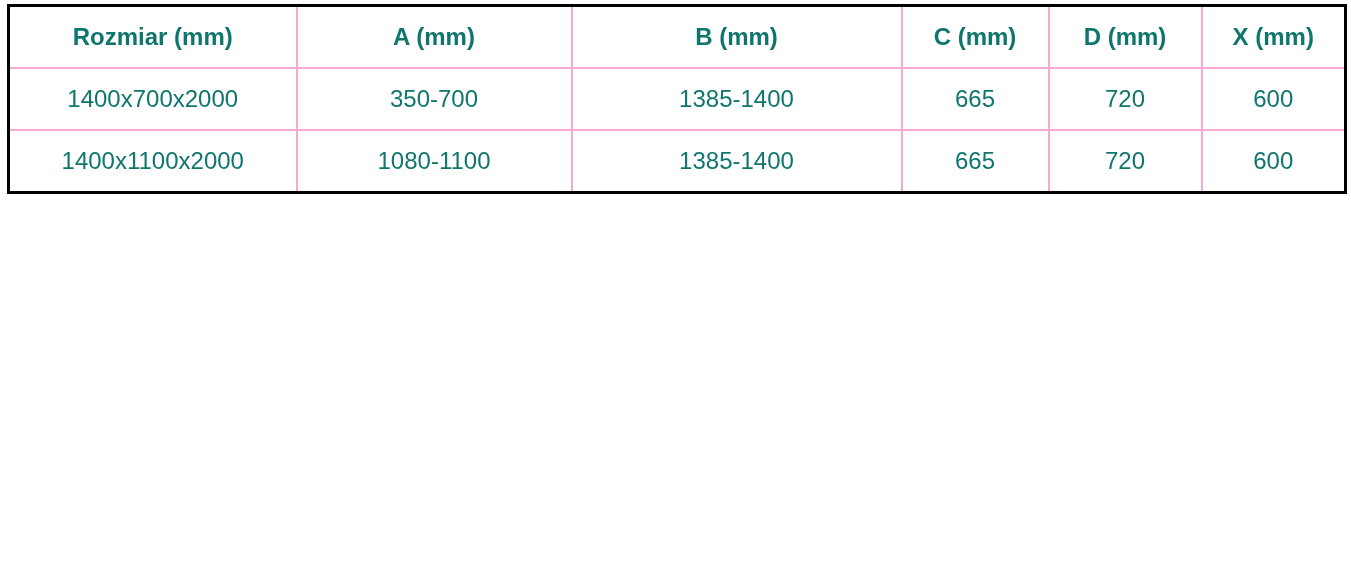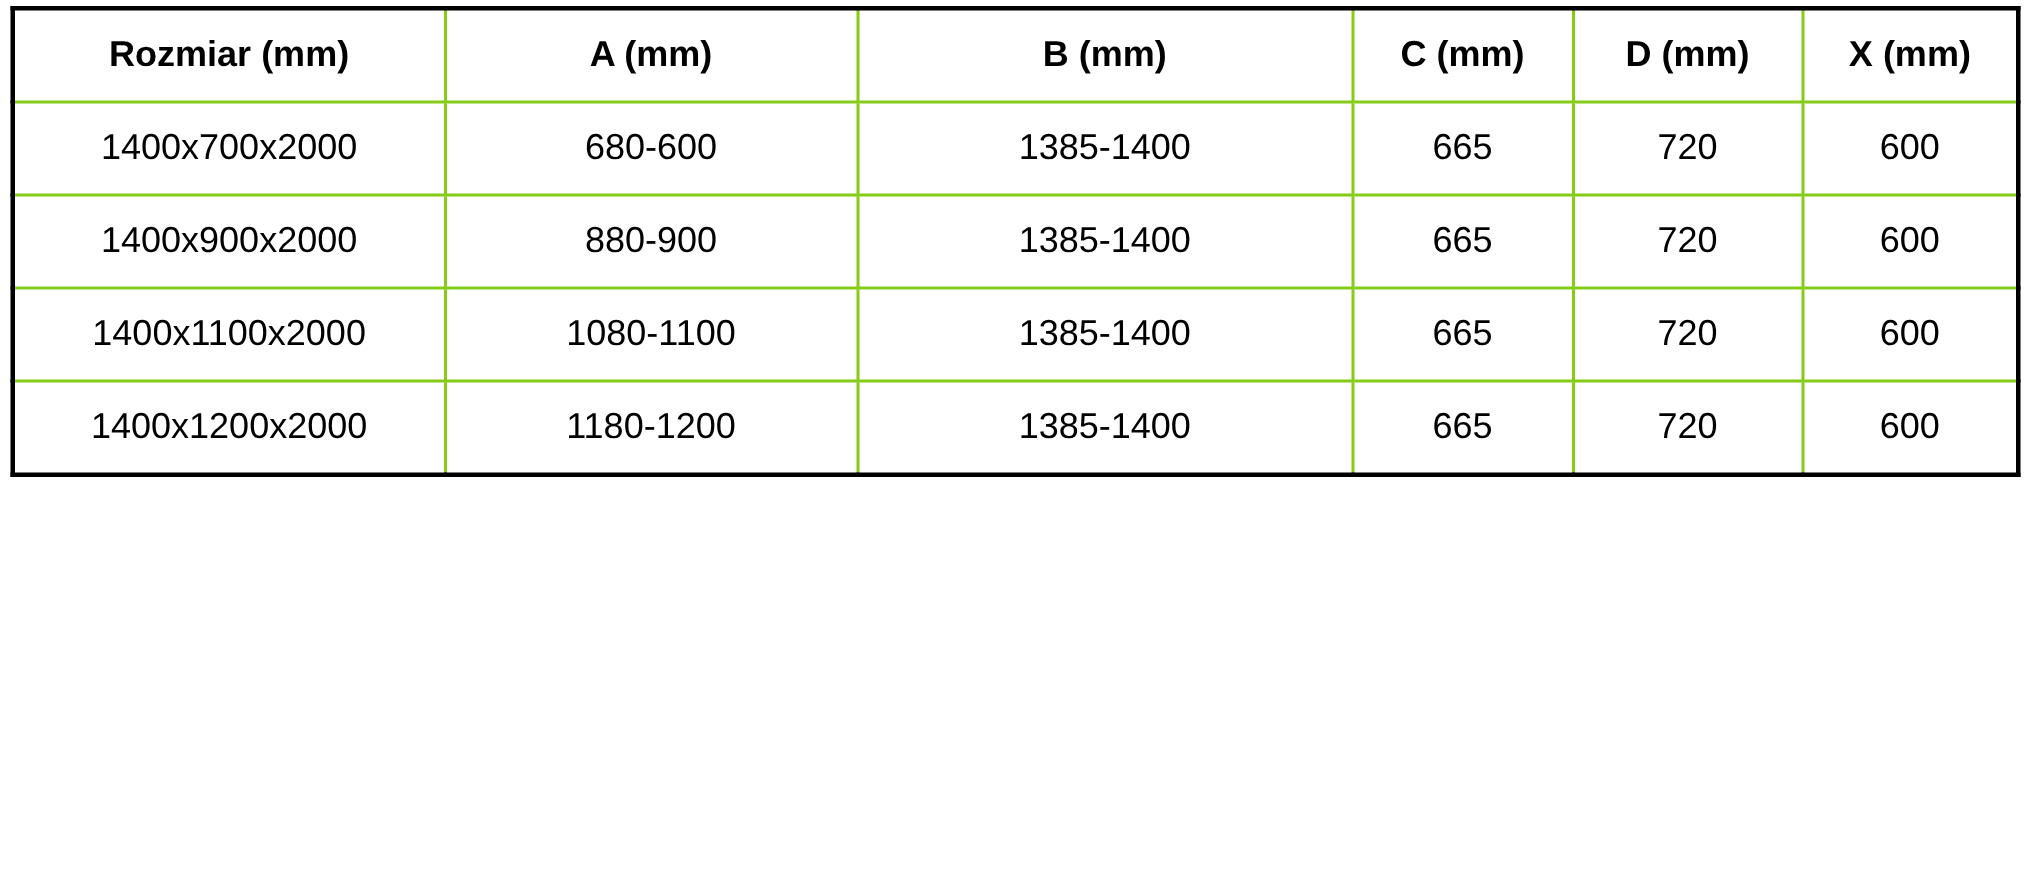--- a/index.html
+++ b/index.html
@@ -20,24 +20,24 @@
     left: 7px;
     top: 4px;
     width: 1337px;
     border-collapse: collapse;
     table-layout: fixed;
     background: #ffffff;
     border: 3px solid #000000;
   }
   table.spec-table th,
   table.spec-table td {
-    border: 2px solid #84cc16;
+    border: 2px solid #f9a8d4;
     text-align: center;
     vertical-align: middle;
-    color: #000000;
+    color: #0f766e;
     padding: 0 4px;
     overflow: hidden;
     white-space: nowrap;
   }
   table.spec-table th {
     height: 60px;
     font-size: 24px;
     font-weight: bold;
   }
   table.spec-table td {
@@ -72,45 +72,29 @@
         <th>A (mm)</th>
         <th>B (mm)</th>
         <th>C (mm)</th>
         <th>D (mm)</th>
         <th>X (mm)</th>
       </tr>
     </thead>
     <tbody id="table-body">
         <tr>
           <td>1400x700x2000</td>
-          <td>680-600</td>
-          <td>1385-1400</td>
-          <td>665</td>
-          <td>720</td>
-          <td>600</td>
-        </tr>
-        <tr>
-          <td>1400x900x2000</td>
-          <td>880-900</td>
+          <td>350-700</td>
           <td>1385-1400</td>
           <td>665</td>
           <td>720</td>
           <td>600</td>
         </tr>
         <tr>
           <td>1400x1100x2000</td>
           <td>1080-1100</td>
           <td>1385-1400</td>
           <td>665</td>
           <td>720</td>
           <td>600</td>
         </tr>
-        <tr>
-          <td>1400x1200x2000</td>
-          <td>1180-1200</td>
-          <td>1385-1400</td>
-          <td>665</td>
-          <td>720</td>
-          <td>600</td>
-        </tr>
       </tbody>
   </table>
 </div>
 
 </body></html>

